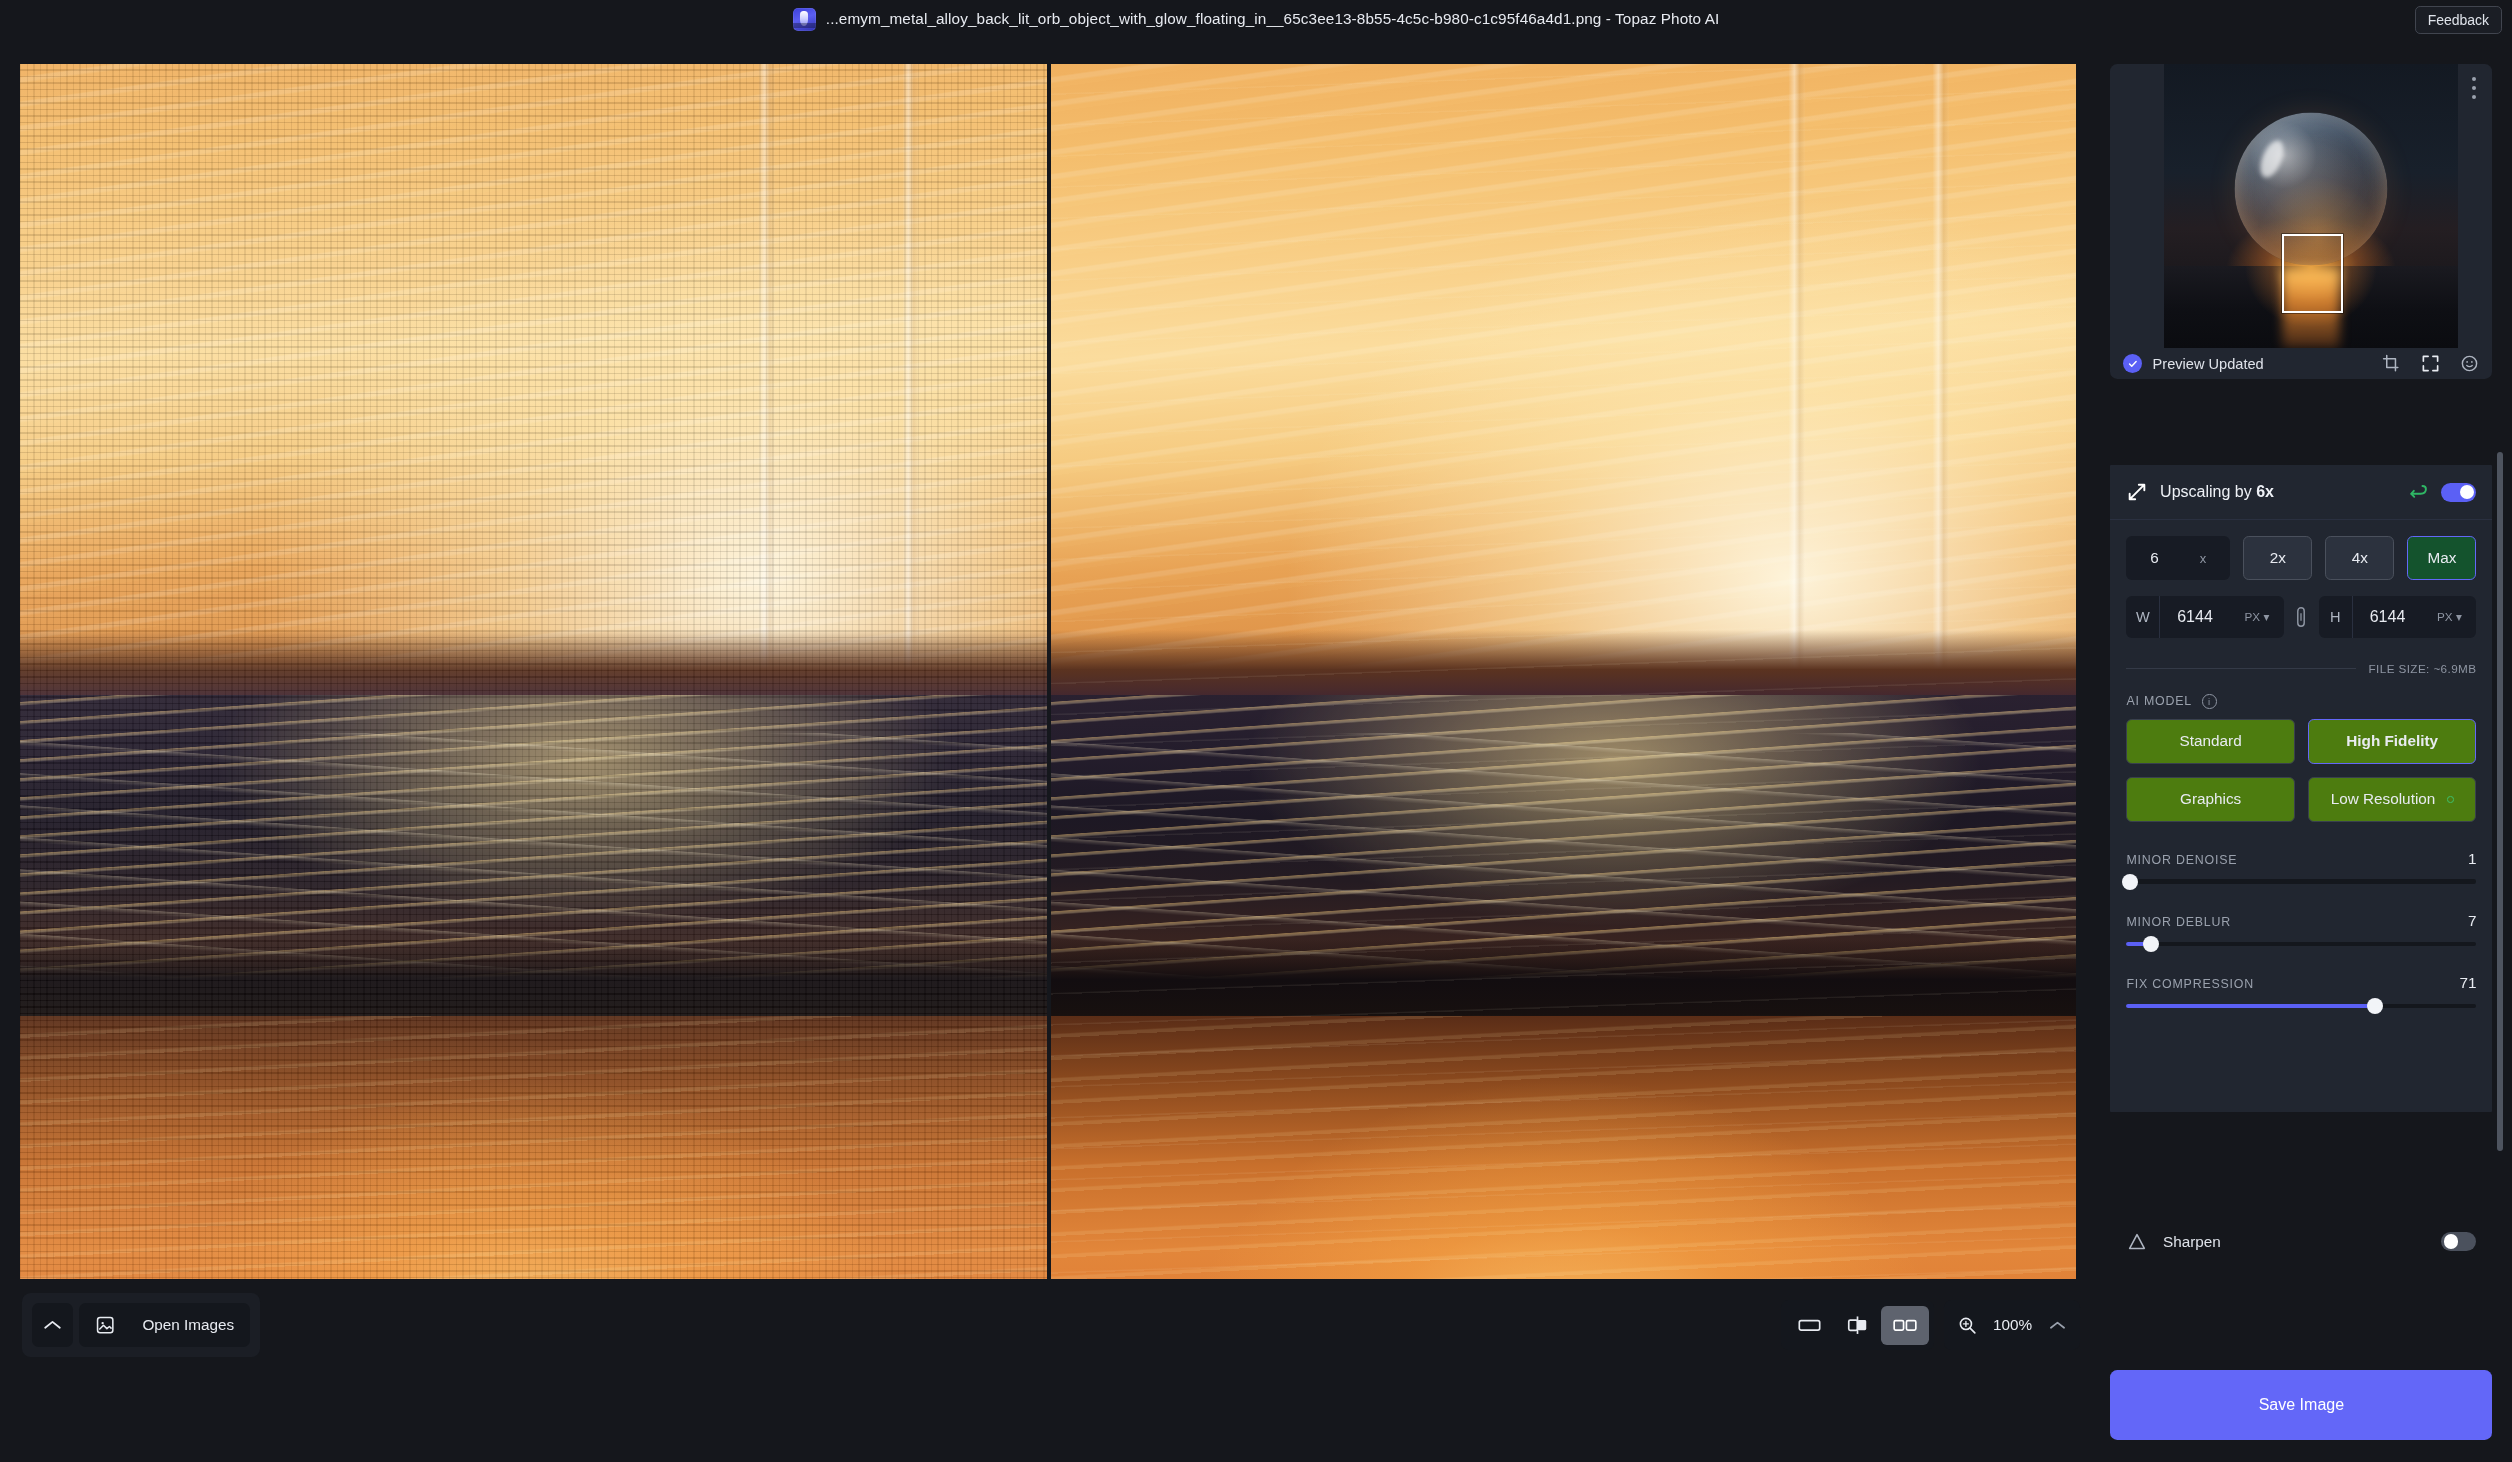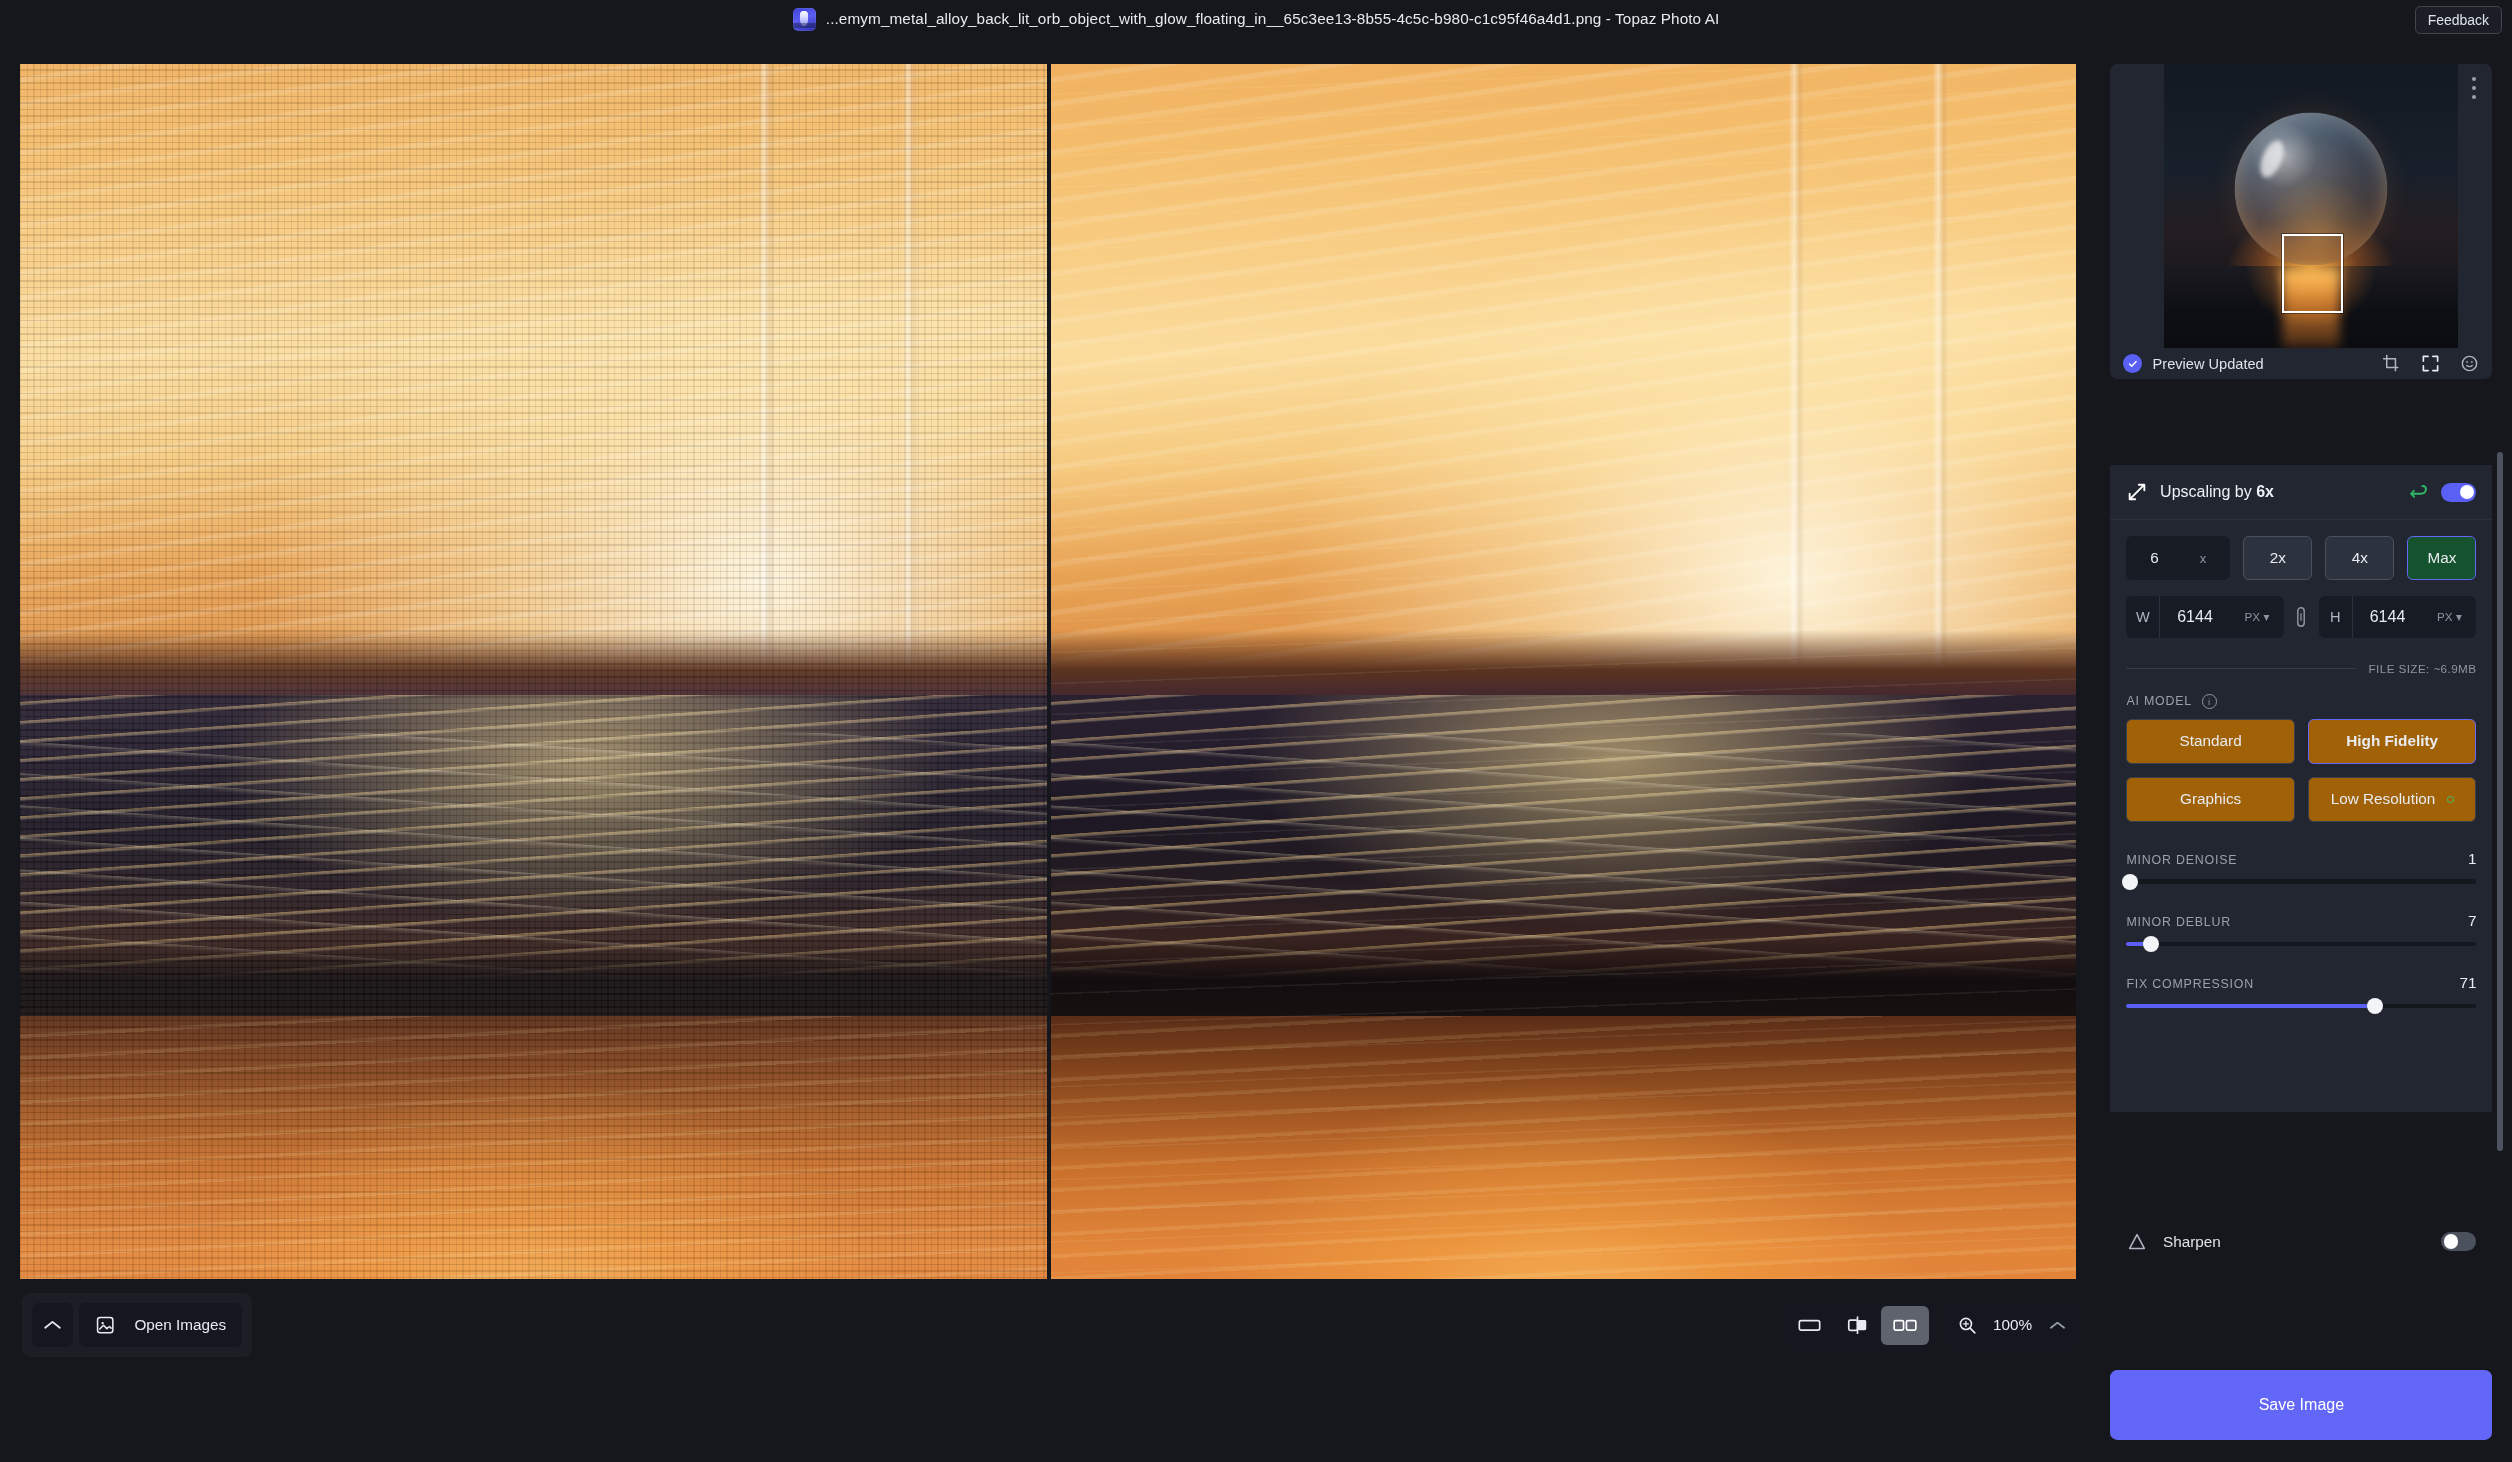--- a/index.html
+++ b/index.html
@@ -140,21 +140,21 @@
   .bb-left {
     position: absolute; left: 22px; top: 14px; height: 64px;
     display: flex; align-items: center; gap: 5.8px;
     background: #1b1e25; border-radius: 8.7px; padding: 0 10.2px;
   }
   .chev-btn {
     width: 41px; height: 44px; border-radius: 6.6px; background: #14171d;
     display: flex; align-items: center; justify-content: center;
   }
   .open-images {
-    display: flex; align-items: center; gap: 19px; height: 44px;
+    display: flex; align-items: center; gap: 27px; height: 44px;
     background: #14171d; border-radius: 6.6px; padding: 0 16px;
     color: #e8ebf1; font-size: 15.3px;
   }
   .bb-right {
     position: absolute; right: 10.2px; top: 21px; height: 50px;
     display: flex; align-items: center; gap: 10.2px;
   }
   .viewmodes {
     display: flex; align-items: center; gap: 0; height: 50px;
     background: #14171d; border-radius: 7.3px; padding: 0 4.4px;
@@ -282,21 +282,21 @@
   .aimodel-label {
     display: flex; align-items: center; gap: 10.2px; margin-top: 19px;
     color: #9aa1ad; font-size: 12.4px; letter-spacing: 0.8px;
   }
   .info-dot {
     width: 14.6px; height: 14.6px; border-radius: 50%; border: 1.1px solid #8e95a2;
     color: #8e95a2; font-size: 9.5px; display: flex; align-items: center; justify-content: center;
   }
   .model-grid { display: grid; grid-template-columns: 1fr 1fr; gap: 13px; margin-top: 10.2px; }
   .model-btn {
-    height: 45px; border: 0.7px solid #39404e; border-radius: 5.8px; background: #a16207;
+    height: 45px; border: 0.7px solid #39404e; border-radius: 5.8px; background: #4d7c0f;
     color: #e8ebf1; font-size: 15.3px;
     display: flex; align-items: center; justify-content: center; gap: 11.7px; position: relative;
   }
   .model-btn.sel { border-color: #6367f8; font-weight: 700; }
   .green-dot { width: 6.6px; height: 6.6px; border-radius: 50%; border: 1.5px solid #3fbf6a; }
 
   .slider-block { margin-top: 28px; }
   .sl-head { display: flex; align-items: baseline; justify-content: space-between; }
   .sl-name { color: #9aa1ad; font-size: 12.4px; letter-spacing: 0.8px; }
   .sl-val { color: #e8ebf1; font-size: 15.3px; }

